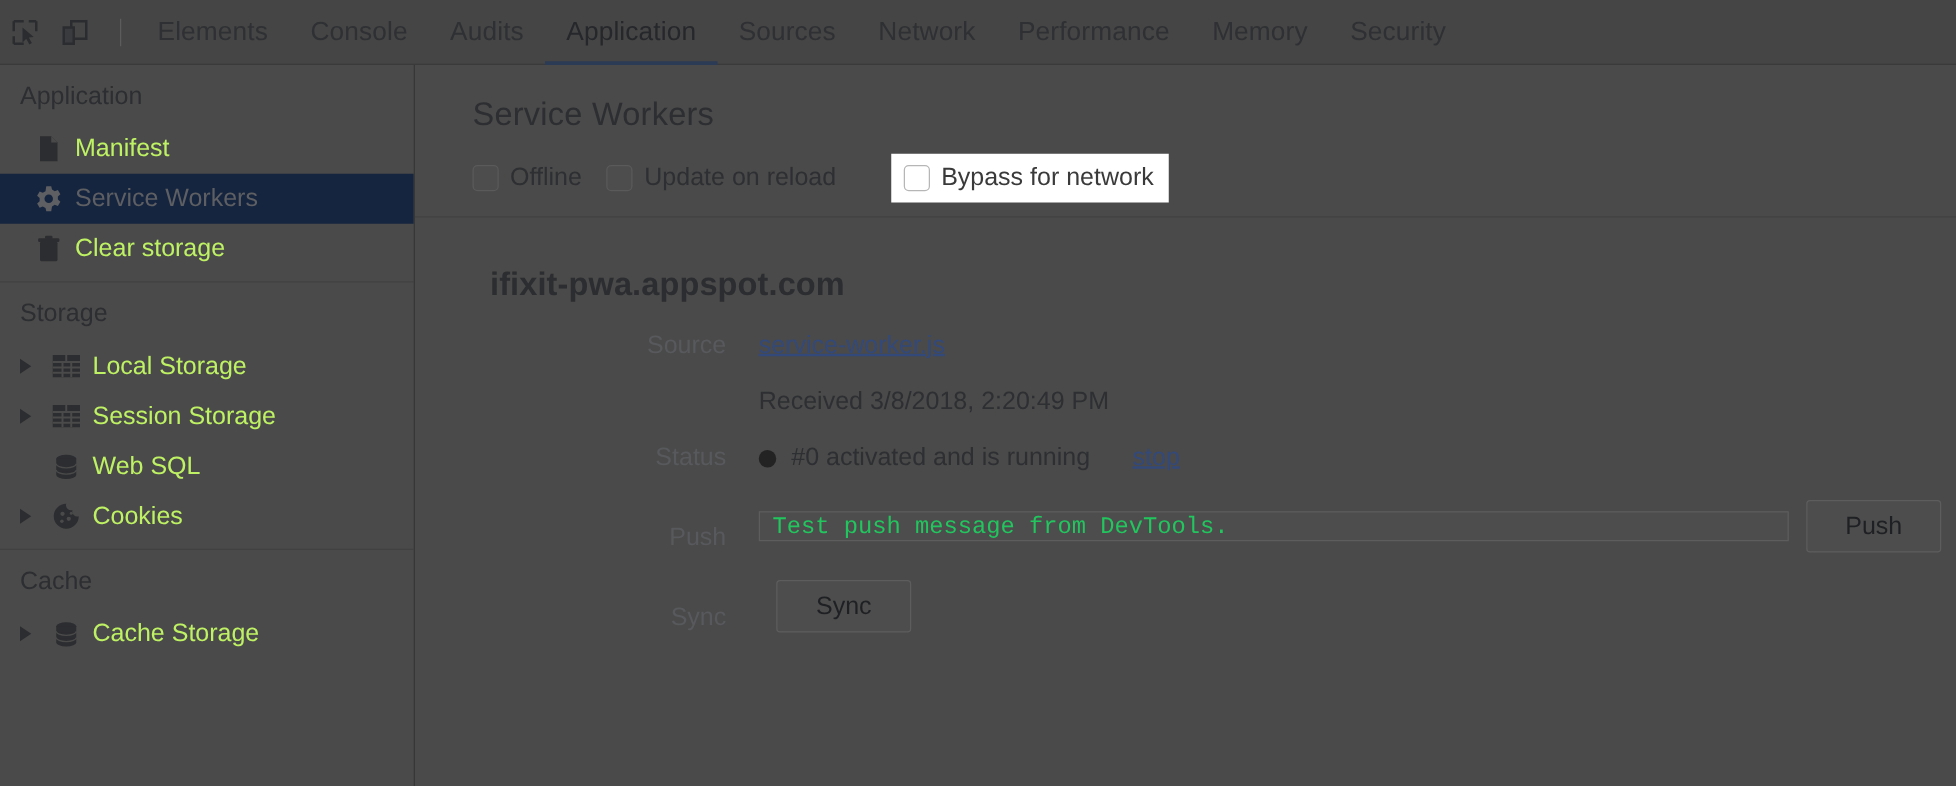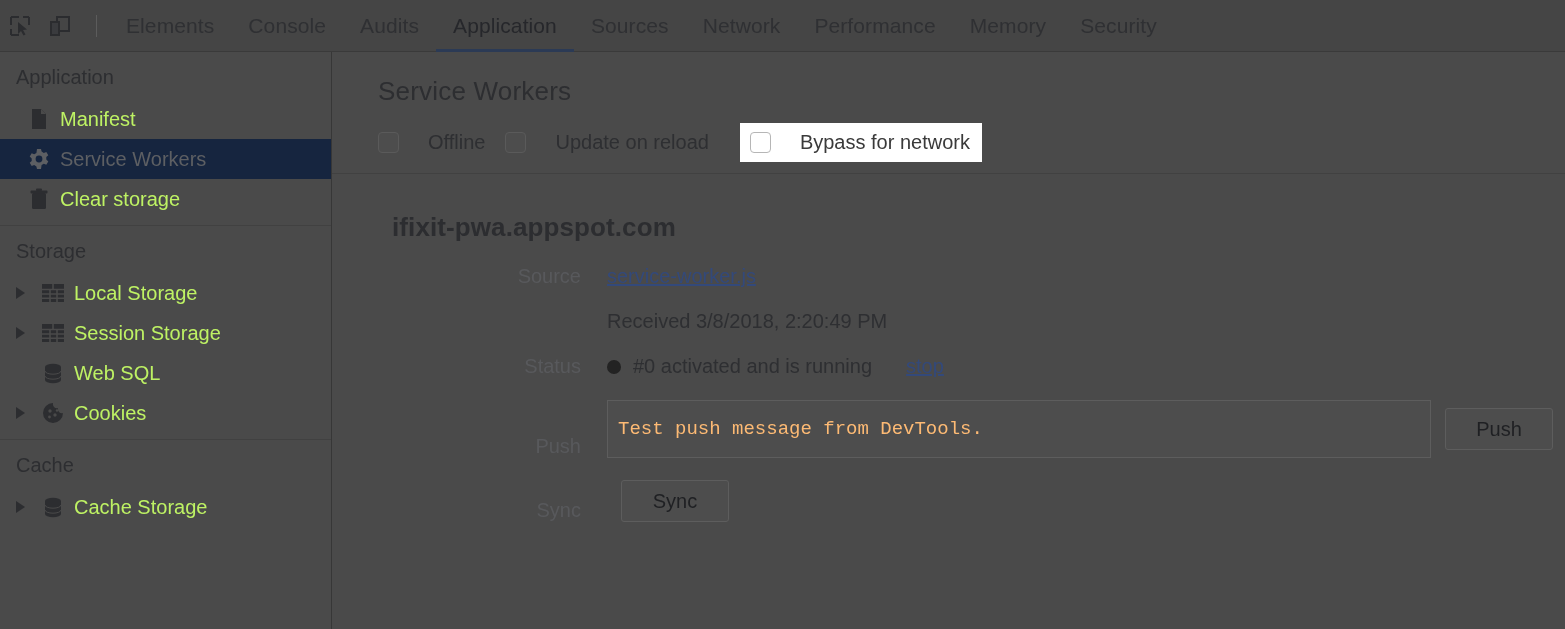--- a/index.html
+++ b/index.html
@@ -158,42 +158,41 @@
     padding: 14px 0 0 46px;
     height: 56px;
   }
 
   .opt {
     display: flex;
     align-items: center;
     cursor: pointer;
     margin-right: 20px;
     white-space: nowrap;
-    gap: 20px;
   }
   .opt-label {
     font-size: 20px;
     color: #2e2f32;
     margin-left: 9px;
   }
 
   .cbox {
     width: 21px;
     height: 21px;
     border: 1px solid #5a5a5a;
     border-radius: 4px;
     background: #4d4d4d;
     flex: 0 0 21px;
   }
 
   .opt.highlighted {
     background: #ffffff;
     padding: 8px 12px 8px 10px;
     margin-right: 0;
-    margin-left: 11px;
+    margin-left: 24px;
   }
   .opt.highlighted .cbox {
     background: #ffffff;
     border: 1px solid #b6b6b6;
   }
   .opt.highlighted .opt-label { color: #3a3a3a; }
 
   #opts-divider {
     height: 1px;
     background: #414141;
@@ -246,24 +245,24 @@
     border-radius: 50%;
     background: #232323;
     flex: 0 0 14px;
     margin-right: 12px;
   }
 
   .status-text { margin-right: 34px; white-space: nowrap; }
 
   .sw-input {
     flex: 1 1 auto;
-    height: 58px;
+    height: 24px;
     background: #4d4d4d;
     border: 1px solid #5d5d5d;
-    color: #fdba74;
+    color: #22c55e;
     font-family: "Liberation Mono", "DejaVu Sans Mono", monospace;
     font-size: 19px;
     padding: 0 10px;
     outline: none;
     min-width: 0;
   }
 
   .sw-btn {
     flex: 0 0 auto;
     min-width: 108px;

